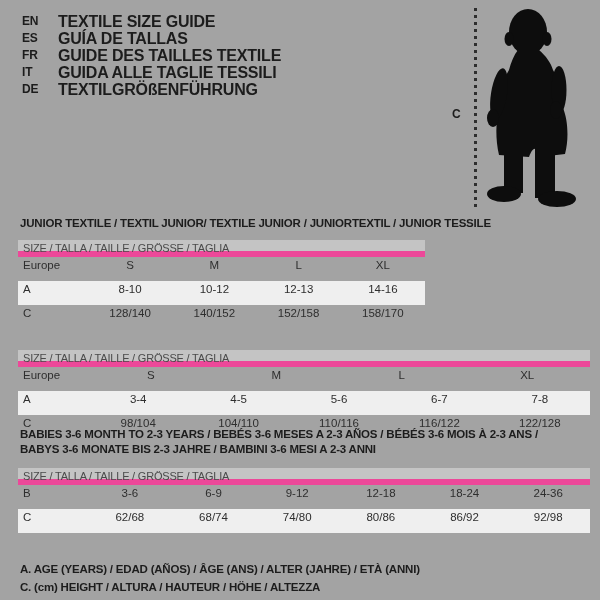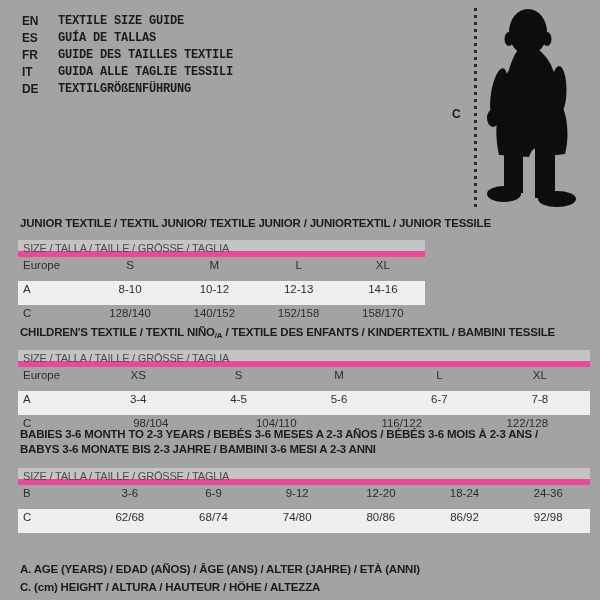--- a/index.html
+++ b/index.html
@@ -13,21 +13,21 @@
     color: #1c1c1c;
     overflow: hidden;
   }
 
   
   .languages { position: absolute; left: 22px; top: 13px; }
   .lang-row { display: flex; height: 17px; line-height: 17px; }
   .lang-code {
     width: 36px; font-weight: bold; font-size: 12px; letter-spacing: -0.2px;
   }
-  .lang-title { font-weight: bold; font-size: 12px; letter-spacing: -0.2px; font-family: Liberation Mono, monospace; }
+  .lang-title { font-weight: bold; font-size: 16px; letter-spacing: -0.2px; }
 
   
   .figure { position: absolute; left: 0; top: 0; }
   .dotted-line {
     position: absolute; left: 474px; top: 8px; width: 3px; height: 200px;
     background: repeating-linear-gradient(to bottom, #2e2e2e 0 3px, transparent 3px 7px);
   }
   .figure-label {
     position: absolute; left: 452px; top: 107px;
     font-weight: bold; font-size: 12px;
@@ -146,62 +146,59 @@
     </div>
     <div class="tbl-row">
       <span class="lbl">C</span>
       <span class="cell">128/140</span>
       <span class="cell">140/152</span>
       <span class="cell">152/158</span>
       <span class="cell">158/170</span>
     </div>
   </div>
 
-  <div class="tbl-title" id="title-2">
-    <span>CHILDREN'S TEXTILE / TEXTIL NIÑO</span><span class="sub">/A</span><span> / TEXTILE DES ENFANTS / KINDERTEXTIL / BAMBINI TESSILE</span>
-  </div>
   <div class="tbl" id="table-2">
     <div class="tbl-bar">SIZE / TALLA / TAILLE / GRÖSSE / TAGLIA</div>
     <div class="tbl-row">
       <span class="lbl">Europe</span>
-      <span class="cell">XS</span>
       <span class="cell">S</span>
       <span class="cell">M</span>
       <span class="cell">L</span>
       <span class="cell">XL</span>
     </div>
     <div class="tbl-row alt">
       <span class="lbl">A</span>
       <span class="cell">3-4</span>
       <span class="cell">4-5</span>
       <span class="cell">5-6</span>
       <span class="cell">6-7</span>
       <span class="cell">7-8</span>
     </div>
     <div class="tbl-row">
       <span class="lbl">C</span>
       <span class="cell">98/104</span>
       <span class="cell">104/110</span>
+      <span class="cell">110/116</span>
       <span class="cell">116/122</span>
       <span class="cell">122/128</span>
     </div>
   </div>
 
   <div class="tbl-title" id="title-3">
     <div>BABIES 3-6 MONTH TO 2-3 YEARS / BEBÉS 3-6 MESES A 2-3 AÑOS / BÉBÉS 3-6 MOIS À 2-3 ANS /</div>
     <div>BABYS 3-6 MONATE BIS 2-3 JAHRE / BAMBINI 3-6 MESI A 2-3 ANNI</div>
   </div>
   <div class="tbl" id="table-3">
     <div class="tbl-bar">SIZE / TALLA / TAILLE / GRÖSSE / TAGLIA</div>
     <div class="tbl-row">
       <span class="lbl">B</span>
       <span class="cell">3-6</span>
       <span class="cell">6-9</span>
       <span class="cell">9-12</span>
-      <span class="cell">12-20</span>
+      <span class="cell">12-18</span>
       <span class="cell">18-24</span>
       <span class="cell">24-36</span>
     </div>
     <div class="tbl-row alt">
       <span class="lbl">C</span>
       <span class="cell">62/68</span>
       <span class="cell">68/74</span>
       <span class="cell">74/80</span>
       <span class="cell">80/86</span>
       <span class="cell">86/92</span>

